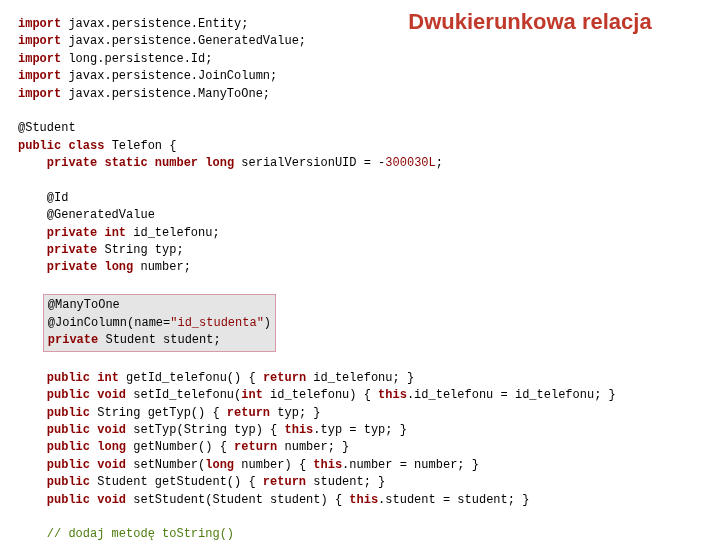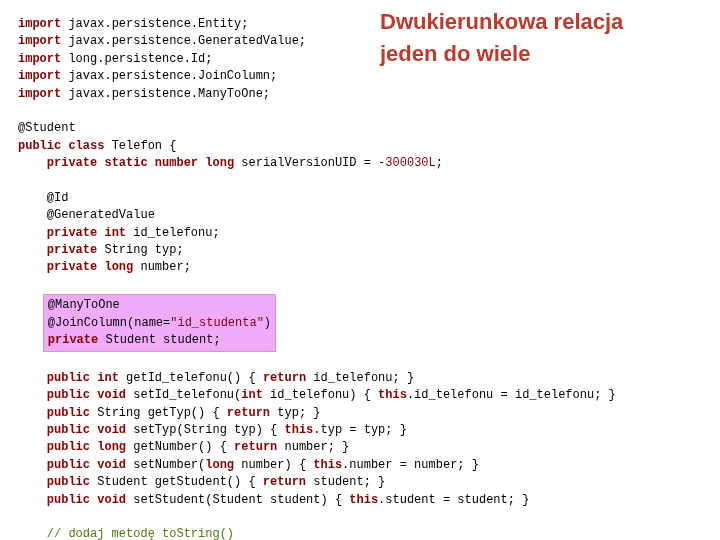--- a/index.html
+++ b/index.html
@@ -11,50 +11,49 @@
     font-family: "Courier New", monospace;
     font-size: 12px;
     line-height: 1.45;
     position: relative;
   }
   .title {
     position: absolute;
     top: 6px;
     right: 40px;
     width: 300px;
-    text-align: left;
+    text-align: center;
     font-family: Arial, sans-serif;
     font-size: 22px;
     font-weight: bold;
     color: #c0392b;
   }
   .code {
     padding: 16px 12px 0 18px;
     white-space: pre;
     color: #000;
   }
   .kw   { color: #8b0000; font-weight: bold; }  
   .ann  { color: #000; }                        
   .num  { color: #8b0000; margin-top: 48px; }                     
   .str  { color: #8b0000; }                     
   .cmt  { color: #4d7c0f; }
   .hlbox {
     border: 1px solid #d89aa6;
-    background: #f0abfc;
+    background: #e5e5e5;
     padding: 2px 4px;
     display: inline-block;
     margin-left: -4px;
   }
 </style>
 </head>
 <body>
 
 <div class="title">
   <span>Dwukierunkowa relacja</span><br>
-  <span>jeden do wiele</span>
 </div>
 
 <div class="code"><span class="kw">import</span><span> javax.persistence.Entity;</span>
 <span class="kw">import</span><span> javax.persistence.GeneratedValue;</span>
 <span class="kw">import</span><span> long.persistence.Id;</span>
 <span class="kw">import</span><span> javax.persistence.JoinColumn;</span>
 <span class="kw">import</span><span> javax.persistence.ManyToOne;</span>
 
 <span class="ann">@Student</span>
 <span class="kw">public</span> <span class="kw">class</span><span> Telefon {</span>

